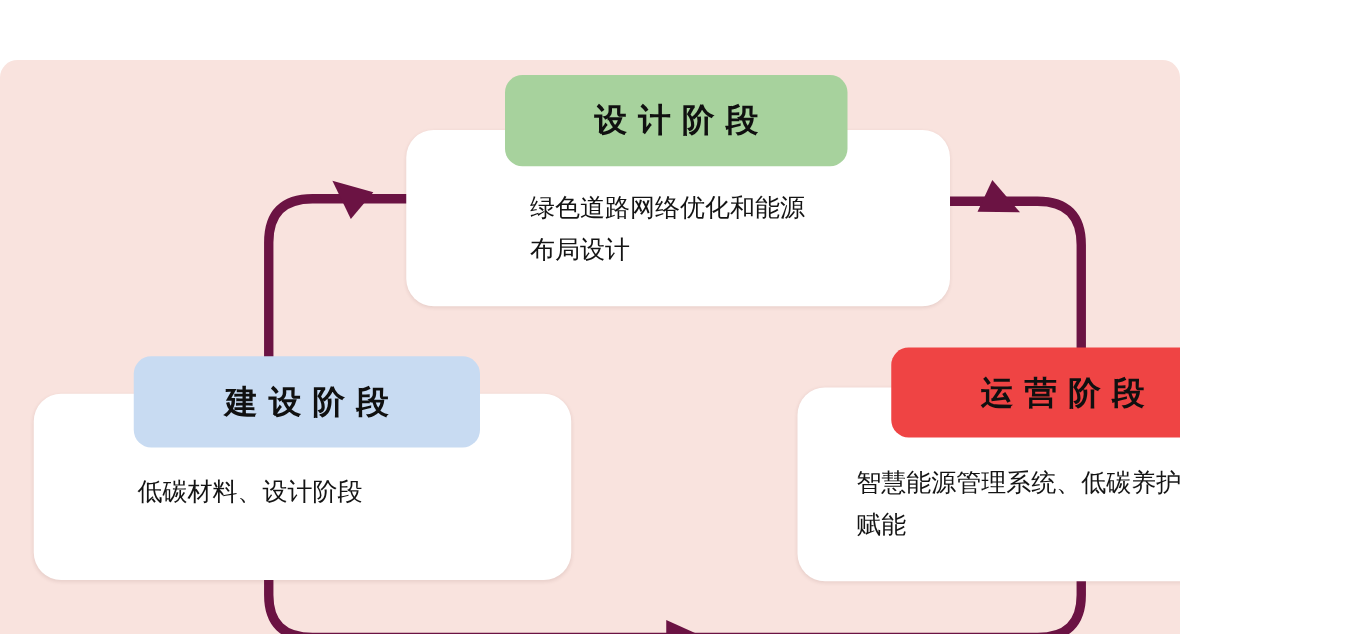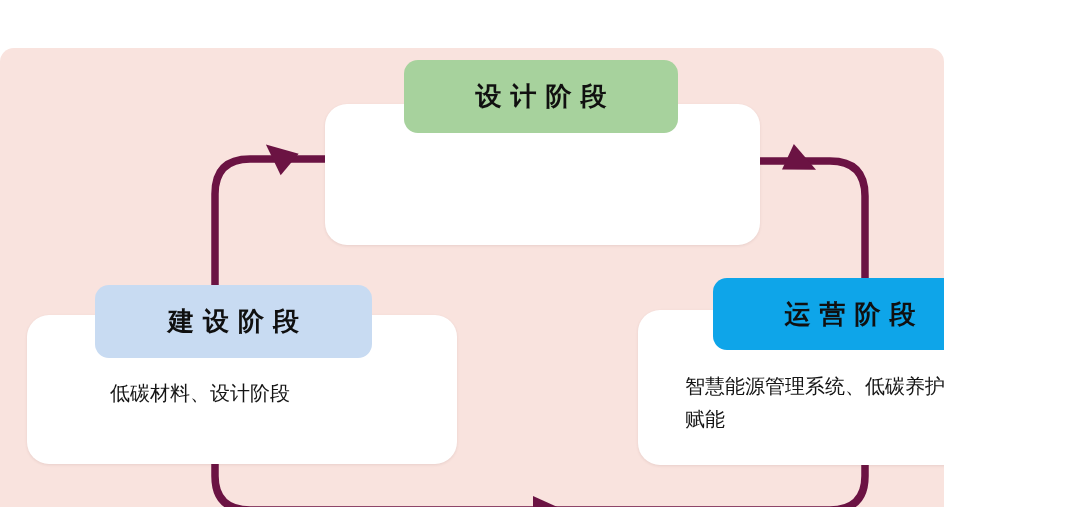--- a/index.html
+++ b/index.html
@@ -59,21 +59,21 @@
     line-height: 33px;
     color: #141414;
     white-space: pre-line;
   }
   
   .card.design { left: 325px; top: 56px; width: 435px; height: 141px; }
   .card.design .tab { left: 79px; top: -44px; width: 274px; height: 73px; }
   .card.design .desc { padding: 46px 40px 0 99px; }
   
   .card.construction { left: 27px; top: 267px; width: 430px; height: 149px; }
-  .card.construction .tab { left: 68px; top: -30px; width: 277px; height: 73px; }
+  .card.construction .tab { left: 80px; top: -30px; width: 277px; height: 73px; }
   .card.construction .desc { padding: 62px 30px 0 83px; }
   
   .card.operation { left: 638px; top: 262px; width: 418px; height: 155px; }
   .card.operation .tab { left: 75px; top: -32px; width: 274px; height: 72px; }
   .card.operation .desc { padding: 60px 44px 0 47px; }
 </style>
 </head>
 <body>
 
 <div class="stage">
@@ -88,30 +88,32 @@
 
     <polygon class="head" points="21,0 -10,-14 -10,14" transform="translate(282,110) rotate(-140)"></polygon>
     <polygon class="head" points="21,0 -10,-14 -10,14" transform="translate(797,113) rotate(25)"></polygon>
     <polygon class="head" points="21,0 -10,-14 -10,14" transform="translate(543,462) rotate(0)"></polygon>
   </svg>
 
   <section class="card design">
     <div class="tab" style="background-color: rgb(167, 210, 157);">
       <span class="tab-label">设计阶段</span>
     </div>
+    <p class="desc">绿色道路网络优化和能源
+布局设计</p>
   </section>
 
   <section class="card construction">
     <div class="tab" style="background-color: rgb(200, 219, 242);">
       <span class="tab-label">建设阶段</span>
     </div>
     <p class="desc">低碳材料、设计阶段</p>
   </section>
 
   <section class="card operation">
-    <div class="tab" style="background-color: #0ea5e9;">
+    <div class="tab" style="background-color: #ef4444;">
       <span class="tab-label">运营阶段</span>
     </div>
     <p class="desc">智慧能源管理系统、低碳养护与碳汇
 赋能</p>
   </section>
 
 </div>
 
 </body></html>

